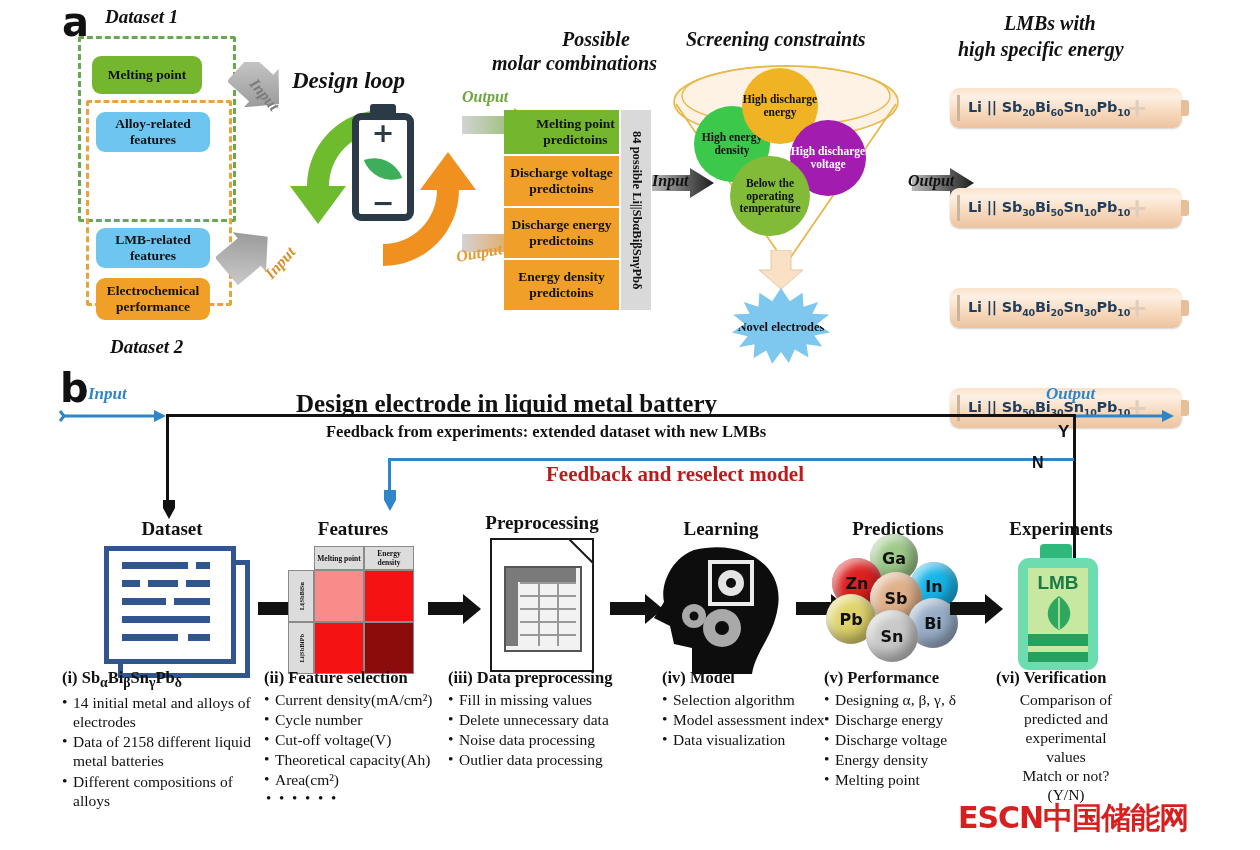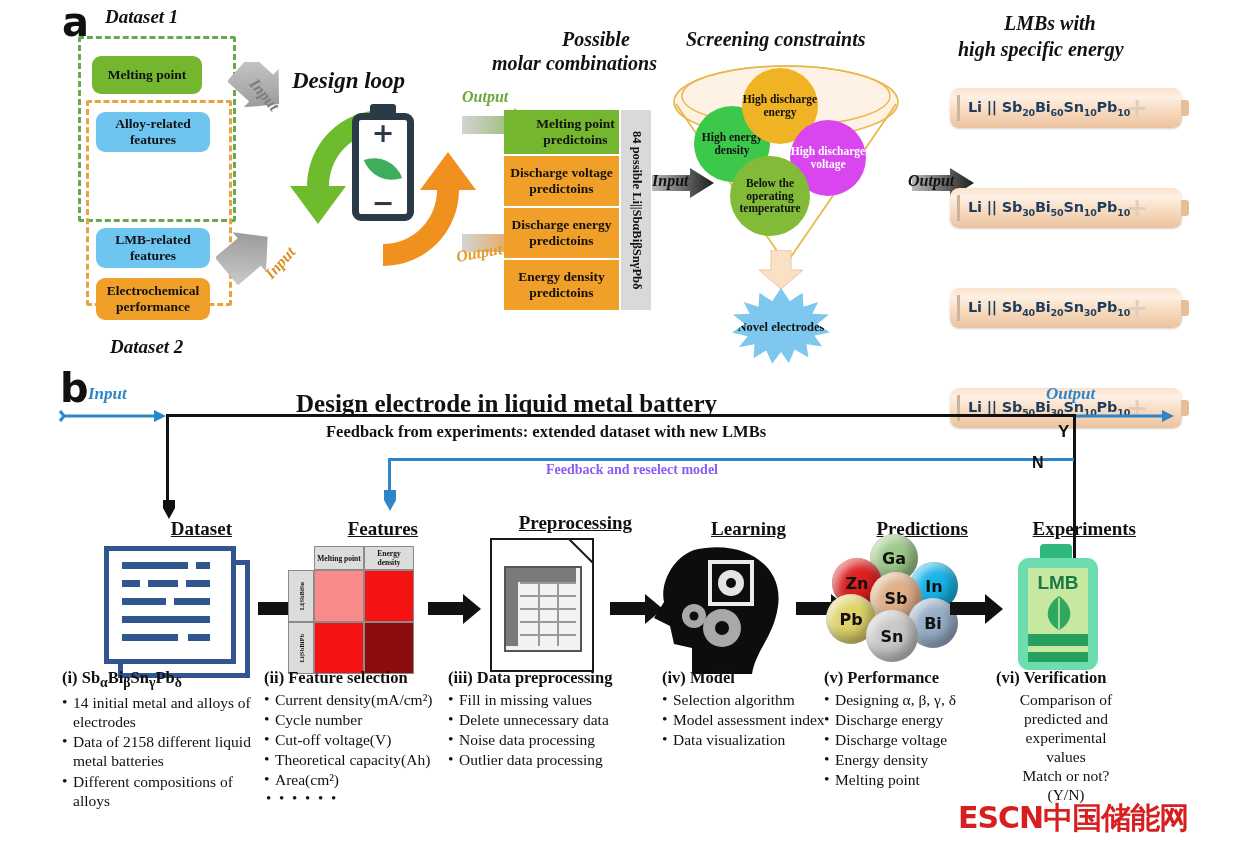--- a/index.html
+++ b/index.html
@@ -62,22 +62,22 @@
            color:#1f3d5c;margin-left:18px;letter-spacing:-.2px;}
   .lmb-txt sub{font-size:9.5px;}
   .lmb-plus{position:absolute;right:34px;color:#e0cdbb;font-size:26px;font-weight:bold;
             font-family:"DejaVu Sans",sans-serif;line-height:1;}
 
   
   #panel-b{left:0;top:372px;width:1260px;height:478px;}
   .b-title{font-weight:bold;font-size:25px;}
   .b-sub{font-weight:bold;font-size:16.5px;}
   .blue{color:#2e86c8;}
-  .fb-line{font-weight:bold;font-size:14px;color:#8b5cf6;}
-  .step-title{font-weight:bold;font-size:19px;text-align:right;text-decoration:underline;}
+  .fb-line{font-weight:bold;font-size:21px;color:#b91c1c;}
+  .step-title{font-weight:bold;font-size:19px;text-align:center;}
   .step-head{font-weight:bold;font-size:16.5px;}
   .bul{font-size:15.5px;line-height:1.23;}
   .bul li{list-style:none;position:relative;padding-left:11px;margin-bottom:1px;}
   .bul li:before{content:"\2022";position:absolute;left:0;top:-1px;}
   ul{margin:2px 0 0 0;padding:0;}
 
   
   .doc-sheet{position:absolute;border:5px solid #31568f;background:#fff;}
   .doc-line{position:absolute;background:#31568f;height:7px;}
   .ftab-hdr{background:#dcdcdc;font-size:7.5px;font-weight:bold;text-align:center;
@@ -240,21 +240,21 @@
     <path d="M8 52 L118 212 L228 52" fill="none" stroke="#e8b84b" stroke-width="1.8"></path>
     <ellipse cx="118" cy="44" rx="104" ry="30" fill="none" stroke="#e8b84b" stroke-width="1.4"></ellipse>
   </svg>
 
   <div class="abs circ" style="left:694px;top:106px;width:76px;height:76px;background:#3cc84a;">
     <span>High energy density</span>
     </div>
   <div class="abs circ" style="left:742px;top:68px;width:76px;height:76px;background:#f0b323;">
     <span>High discharge energy</span>
     </div>
-  <div class="abs circ" style="left:790px;top:120px;width:76px;height:76px;background:#d946ef;color:#fff;">
+  <div class="abs circ" style="left:790px;top:120px;width:76px;height:76px;background:#a21caf;color:#fff;">
     <span>High discharge voltage</span>
     </div>
   <div class="abs circ" style="left:730px;top:156px;width:80px;height:80px;background:#82bb38;">
     <span>Below the operating temperature</span>
     </div>
 
   <svg class="abs" style="left:758px;top:250px;" width="46" height="40">
     <path d="M13 0 L33 0 L33 20 L45 20 L23 39 L1 20 L13 20 Z" fill="#fae0c4" stroke="#e6c6a2" stroke-width="1"></path>
   </svg>
   <div class="abs star-burst" style="left:732px;top:288px;width:98px;height:78px;">

